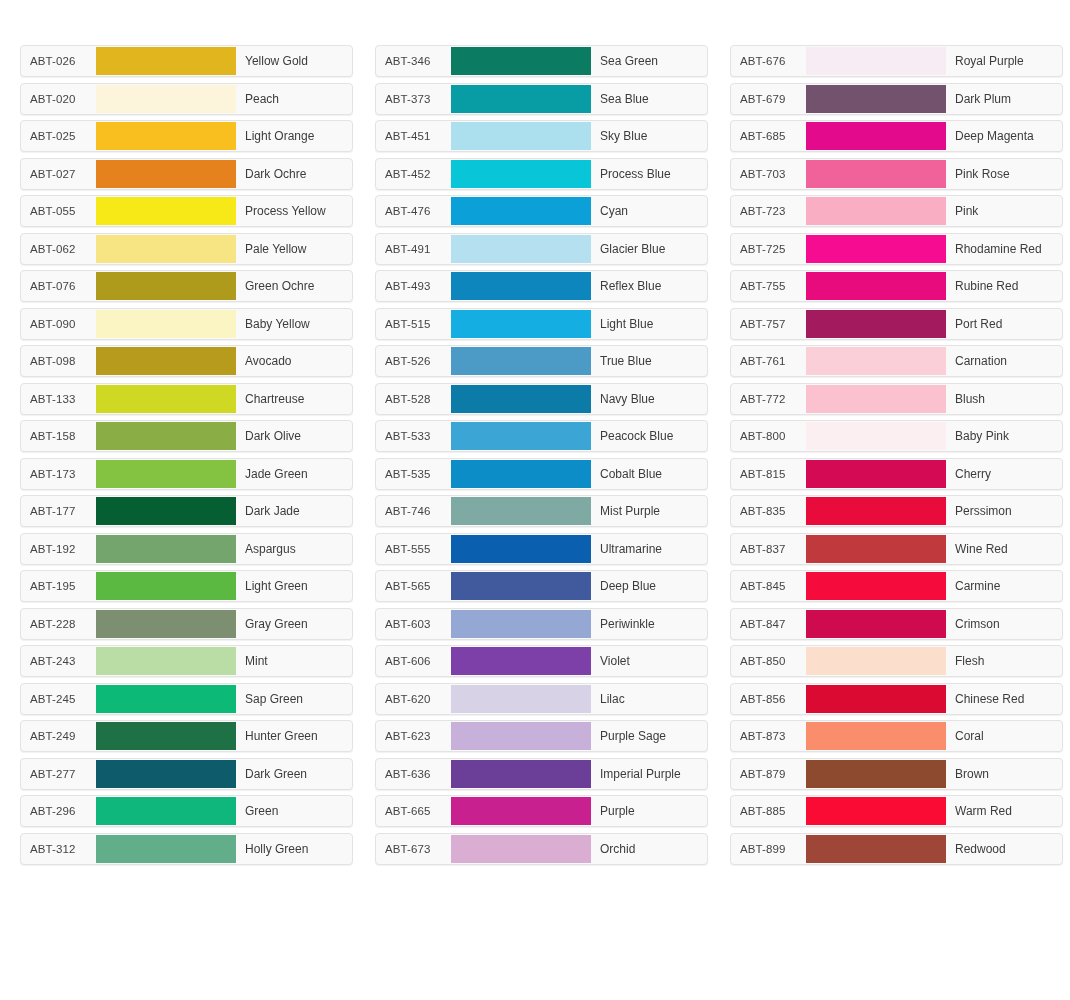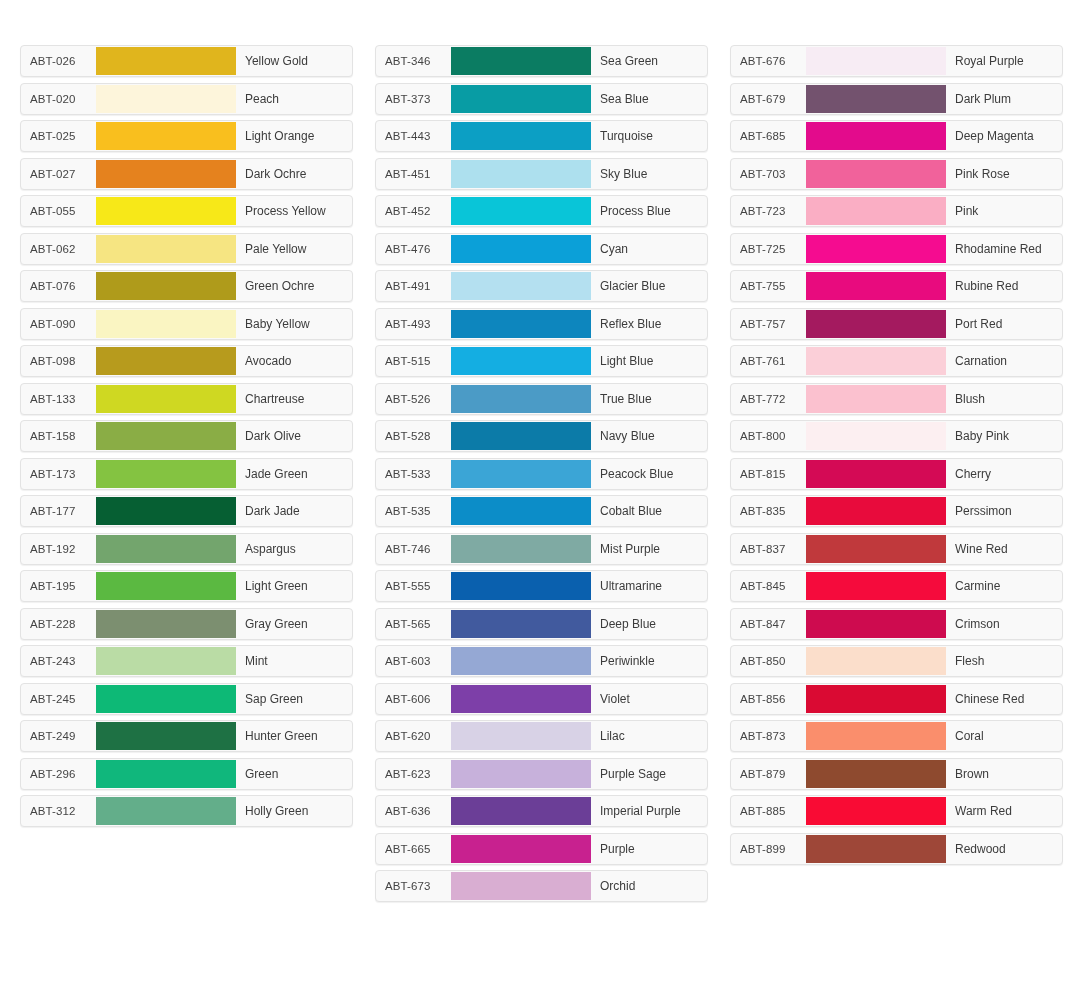--- a/index.html
+++ b/index.html
@@ -173,20 +173,25 @@
         <div class="swatch-code">ABT-245</div>
         <div class="swatch-chip" style="background-color: rgb(13, 185, 118);"></div>
         <div class="swatch-name">Sap Green</div>
       </div>
       <div class="swatch-row">
         <div class="swatch-code">ABT-249</div>
         <div class="swatch-chip" style="background-color: rgb(30, 113, 68);"></div>
         <div class="swatch-name">Hunter Green</div>
       </div>
       <div class="swatch-row">
+        <div class="swatch-code">ABT-277</div>
+        <div class="swatch-chip" style="background-color: rgb(14, 91, 108);"></div>
+        <div class="swatch-name">Dark Green</div>
+      </div>
+      <div class="swatch-row">
         <div class="swatch-code">ABT-296</div>
         <div class="swatch-chip" style="background-color: rgb(16, 183, 124);"></div>
         <div class="swatch-name">Green</div>
       </div>
       <div class="swatch-row">
         <div class="swatch-code">ABT-312</div>
         <div class="swatch-chip" style="background-color: rgb(99, 174, 138);"></div>
         <div class="swatch-name">Holly Green</div>
       </div>
     </div>
@@ -195,25 +200,20 @@
         <div class="swatch-code">ABT-346</div>
         <div class="swatch-chip" style="background-color: rgb(11, 124, 98);"></div>
         <div class="swatch-name">Sea Green</div>
       </div>
       <div class="swatch-row">
         <div class="swatch-code">ABT-373</div>
         <div class="swatch-chip" style="background-color: rgb(8, 156, 164);"></div>
         <div class="swatch-name">Sea Blue</div>
       </div>
       <div class="swatch-row">
-        <div class="swatch-code">ABT-443</div>
-        <div class="swatch-chip" style="background-color: rgb(12, 159, 196);"></div>
-        <div class="swatch-name">Turquoise</div>
-      </div>
-      <div class="swatch-row">
         <div class="swatch-code">ABT-451</div>
         <div class="swatch-chip" style="background-color: rgb(173, 224, 238);"></div>
         <div class="swatch-name">Sky Blue</div>
       </div>
       <div class="swatch-row">
         <div class="swatch-code">ABT-452</div>
         <div class="swatch-chip" style="background-color: rgb(9, 197, 216);"></div>
         <div class="swatch-name">Process Blue</div>
       </div>
       <div class="swatch-row">

